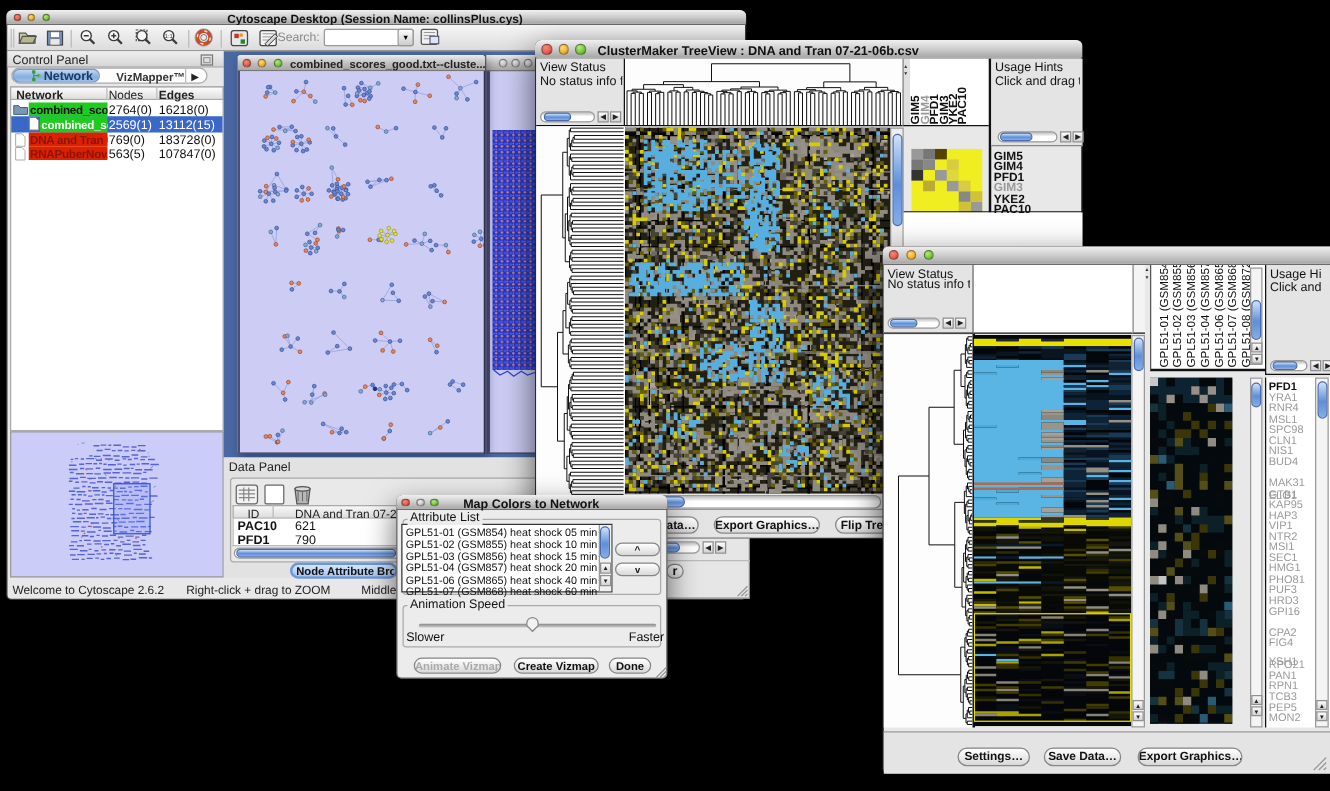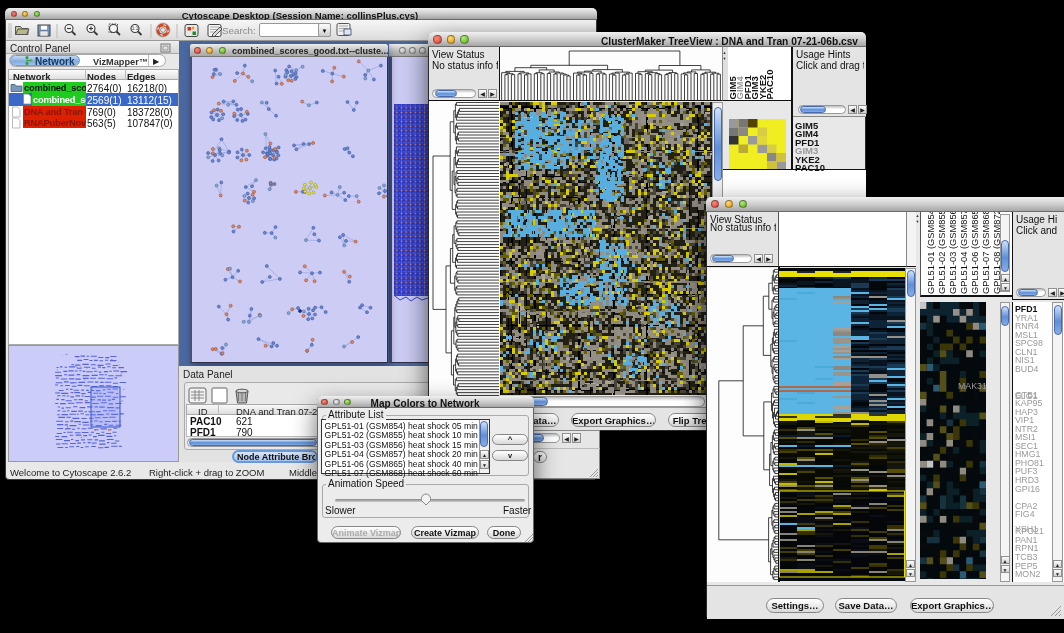--- a/index.html
+++ b/index.html
@@ -72,21 +72,21 @@
       <circle cx="7" cy="5.5" r="1.5" fill="#66bb44"></circle>
       <path d="M3 2.5v6M3 5.5h4" stroke="#3a9a3a" stroke-width="0.8"></path>
     </svg>
     <div class="a" style="left:35px;top:56px;white-space:nowrap;font-size:10px;font-weight:bold;color:#173a66">Network</div>
     <div class="a" style="left:93px;top:56.5px;white-space:nowrap;font-size:9.2px;font-weight:bold;color:#333">VizMapper™</div>
     <div class="a" style="left:148px;top:54.5px;width:1px;height:11.5px;background:#bbb"></div>
     <div class="a" style="left:153px;top:56.5px;white-space:nowrap;font-size:8px;color:#222">▶</div>
     <div class="a" style="left:8px;top:69px;width:171px;height:276px;background:#fff;border:1px solid #aaa"></div>
     <div class="a" style="left:8px;top:69px;width:171px;height:11px;background:linear-gradient(#fcfcfc,#dfdfdf);border:1px solid #aaa"></div>
     <div class="a" style="left:13px;top:70.5px;white-space:nowrap;font-size:9.5px;font-weight:bold;color:#222">Network</div>
-    <div class="a" style="left:87px;top:70.5px;white-space:nowrap;font-size:9.5px;font-weight:bold;color:#222">Nodes</div>
+    <div class="a" style="left:87px;top:70.5px;white-space:nowrap;font-size:9.5px;font-weight:normal;color:#222">Nodes</div>
     <div class="a" style="left:127px;top:70.5px;white-space:nowrap;font-size:9.5px;font-weight:bold;color:#222">Edges</div>
     <div class="a" style="left:85px;top:69px;width:1px;height:11px;background:#bbb"></div>
     <div class="a" style="left:125px;top:69px;width:1px;height:11px;background:#bbb"></div>
     <div class="a" style="left:23px;top:81.5px;width:63px;height:11px;background:#1ecc1e"></div>
     <div class="a" style="left:24px;top:83.0px;white-space:nowrap;font-size:9.3px;font-weight:bold;letter-spacing:-0.2px;color:#111;max-width:62px;overflow:hidden">combined_scores_</div>
     <div class="a" style="left:87px;top:82.5px;white-space:nowrap;font-size:10px;color:#111">2764(0)</div>
     <div class="a" style="left:127px;top:82.5px;white-space:nowrap;font-size:10px;color:#111">16218(0)</div>
     <svg width="13" height="11" style="position:absolute;left:10px;top:82.0px">
       <path d="M1 9.5V2.5h4l1 1.5h6v5.5z" fill="#7a96b8" stroke="#44607a" stroke-width="0.8"></path>
     </svg>
@@ -442,21 +442,21 @@
     <div class="a" style="left:236px;top:427px;white-space:nowrap;font-size:10px;color:#111">790</div>
     <div class="a trk" style="left:187px;top:438px;width:289px;height:9px;"></div>
     <div class="a aq" style="left:189px;top:439px;width:128px;height:7px;"></div>
     <div class="a" style="left:232px;top:450px;width:86px;height:13px;background:linear-gradient(#d8e6fa,#a8c4ee);border:2px solid #6a98dd;border-radius:7px"></div>
     <div class="a" style="left:237px;top:452px;white-space:nowrap;font-size:9px;font-weight:bold;color:#111;max-width:78px;overflow:hidden">Node Attribute Brows</div>
     <div class="a" style="left:428px;top:32px;width:438px;height:399px;background:#e8e8e8;border:1px solid #2a2a2a;border-radius:5px 5px 4px 4px;box-shadow:0 10px 26px rgba(0,0,0,.65)"></div>
     <div class="a tb" style="left:428px;top:32px;width:438px;height:15px;border-radius:5px 5px 0 0"></div>
     <div class="a" style="left:433.3px;top:35.3px;width:8.4px;height:8.4px;border-radius:50%;background:radial-gradient(circle at 35% 30%,#f88575,#ec6255 55%,#b1291e);border:0.5px solid rgba(60,60,60,.5)"></div>
     <div class="a" style="left:446.8px;top:35.3px;width:8.4px;height:8.4px;border-radius:50%;background:radial-gradient(circle at 35% 30%,#fdd97e,#f5b72e 55%,#b4821a);border:0.5px solid rgba(60,60,60,.5)"></div>
     <div class="a" style="left:460.3px;top:35.3px;width:8.4px;height:8.4px;border-radius:50%;background:radial-gradient(circle at 35% 30%,#b6e886,#7ccb3a 55%,#538c1e);border:0.5px solid rgba(60,60,60,.5)"></div>
-    <div class="a" style="left:478px;top:35.5px;white-space:nowrap;width:380px;font-size:10.2px;font-weight:bold;color:#111;text-align:right">ClusterMaker TreeView : DNA and Tran 07-21-06b.csv</div>
+    <div class="a" style="left:478px;top:35.5px;white-space:nowrap;width:380px;font-size:10.2px;font-weight:bold;color:#111;text-align:left">ClusterMaker TreeView : DNA and Tran 07-21-06b.csv</div>
     <div class="a" style="left:429px;top:47px;width:71px;height:54px;background:#e4e4e4;border-right:1.5px solid #111;border-bottom:1.5px solid #111"></div>
     <div class="a" style="left:432px;top:49px;white-space:nowrap;font-size:10px;color:#111">View Status</div>
     <div class="a" style="left:432px;top:59.5px;white-space:nowrap;font-size:10px;color:#111;max-width:66px;overflow:hidden">No status info f</div>
     <div class="a trk" style="left:432px;top:89px;width:44px;height:9px"></div>
     <div class="a aq" style="left:435px;top:90px;width:22px;height:7px"></div>
     <div class="a sq" style="left:478px;top:89px;width:9px;height:9px;font-size:6px;line-height:9px;text-align:center">◀</div>
     <div class="a sq" style="left:488px;top:89px;width:9px;height:9px;font-size:6px;line-height:9px;text-align:center">▶</div>
     <div class="a" style="left:500px;top:47px;width:222px;height:54px;background:#fdfdfd;border-bottom:1.5px solid #111"></div>
     <svg width="222" height="54" style="position:absolute;left:500px;top:47px">
       <path d="M4.9 27.7V53.0M8.2 27.7V53.0M4.9 27.7H8.2M11.4 27.7V53.0M14.7 27.7V53.0M11.4 27.7H14.7M6.5 26.7V27.7M13.1 26.7V27.7M6.5 26.7H13.1M1.6 25.7V53.0M9.8 25.7V26.7M1.6 25.7H9.8M18.0 26.9V53.0M21.2 26.9V53.0M18.0 26.9H21.2M24.5 27.9V53.0M27.8 27.9V53.0M24.5 27.9H27.8M26.1 26.9V27.9M31.0 26.9V53.0M26.1 26.9H31.0M19.6 25.9V26.9M28.6 25.9V26.9M19.6 25.9H28.6M5.7 24.4V25.7M24.1 24.4V25.9M5.7 24.4H24.1M34.3 26.7V53.0M37.5 26.7V53.0M34.3 26.7H37.5M40.8 26.7V53.0M44.1 26.7V53.0M40.8 26.7H44.1M35.9 25.7V26.7M42.4 25.7V26.7M35.9 25.7H42.4M47.3 26.5V53.0M50.6 26.5V53.0M47.3 26.5H50.6M53.9 27.0V53.0M57.1 27.0V53.0M53.9 27.0H57.1M66.9 29.0V53.0M70.2 29.0V53.0M66.9 29.0H70.2M63.7 28.0V53.0M68.6 28.0V29.0M63.7 28.0H68.6M60.4 27.0V53.0M66.1 27.0V28.0M60.4 27.0H66.1M55.5 26.0V27.0M63.3 26.0V27.0M55.5 26.0H63.3M49.0 25.0V26.5M59.4 25.0V26.0M49.0 25.0H59.4M39.2 22.9V25.7M54.2 22.9V25.0M39.2 22.9H54.2M14.9 20.7V24.4M46.7 20.7V22.9M14.9 20.7H46.7M76.7 28.1V53.0M80.0 28.1V53.0M76.7 28.1H80.0M83.2 28.1V53.0M86.5 28.1V53.0M83.2 28.1H86.5M78.4 27.1V28.1M84.9 27.1V28.1M78.4 27.1H84.9M73.5 26.1V53.0M81.6 26.1V27.1M73.5 26.1H81.6M89.8 26.3V53.0M93.0 26.3V53.0M89.8 26.3H93.0M77.5 25.1V26.1M91.4 25.1V26.3M77.5 25.1H91.4M96.3 27.1V53.0M99.6 27.1V53.0M96.3 27.1H99.6M102.8 27.1V53.0M106.1 27.1V53.0M102.8 27.1H106.1M97.9 26.1V27.1M104.5 26.1V27.1M97.9 26.1H104.5M84.5 24.1V25.1M101.2 24.1V26.1M84.5 24.1H101.2M112.6 28.1V53.0M115.9 28.1V53.0M112.6 28.1H115.9M109.4 27.1V53.0M114.3 27.1V28.1M109.4 27.1H114.3M111.8 26.1V27.1M119.2 26.1V53.0M111.8 26.1H119.2M122.4 28.1V53.0M125.7 28.1V53.0M122.4 28.1H125.7M124.1 27.1V28.1M129.0 27.1V53.0M124.1 27.1H129.0M126.5 26.1V27.1M132.2 26.1V53.0M126.5 26.1H132.2M115.5 25.1V26.1M129.4 25.1V26.1M115.5 25.1H129.4M92.8 22.6V24.1M122.4 22.6V25.1M92.8 22.6H122.4M30.8 18.3V20.7M107.6 18.3V22.6M30.8 18.3H107.6M138.8 27.3V53.0M142.0 27.3V53.0M138.8 27.3H142.0M135.5 26.3V53.0M140.4 26.3V27.3M135.5 26.3H140.4M148.5 27.7V53.0M151.8 27.7V53.0M148.5 27.7H151.8M145.3 26.7V53.0M150.2 26.7V27.7M145.3 26.7H150.2M158.3 27.7V53.0M161.6 27.7V53.0M158.3 27.7H161.6M155.1 26.7V53.0M160.0 26.7V27.7M155.1 26.7H160.0M147.7 25.7V26.7M157.5 25.7V26.7M147.7 25.7H157.5M137.9 24.7V26.3M152.6 24.7V25.7M137.9 24.7H152.6M164.9 27.6V53.0M168.1 27.6V53.0M164.9 27.6H168.1M166.5 26.6V27.6M171.4 26.6V53.0M166.5 26.6H171.4M174.7 26.6V53.0M177.9 26.6V53.0M174.7 26.6H177.9M168.9 25.6V26.6M176.3 25.6V26.6M168.9 25.6H176.3M145.3 23.1V24.7M172.6 23.1V25.6M145.3 23.1H172.6M184.5 27.9V53.0M187.7 27.9V53.0M184.5 27.9H187.7M181.2 26.9V53.0M186.1 26.9V27.9M181.2 26.9H186.1M183.6 25.9V26.9M191.0 25.9V53.0M183.6 25.9H191.0M194.2 26.5V53.0M197.5 26.5V53.0M194.2 26.5H197.5M187.3 24.9V25.9M195.9 24.9V26.5M187.3 24.9H195.9M200.8 27.3V53.0M204.0 27.3V53.0M200.8 27.3H204.0M202.4 26.3V27.3M207.3 26.3V53.0M202.4 26.3H207.3M210.6 27.2V53.0M213.8 27.2V53.0M210.6 27.2H213.8M217.1 27.2V53.0M220.4 27.2V53.0M217.1 27.2H220.4M212.2 26.2V27.2M218.7 26.2V27.2M212.2 26.2H218.7M204.9 25.2V26.3M215.5 25.2V26.2M204.9 25.2H215.5M191.6 22.9V24.9M210.2 22.9V25.2M191.6 22.9H210.2M159.0 18.5V23.1M200.9 18.5V22.9M159.0 18.5H200.9M69.2 4.0V18.3M179.9 4.0V18.5M69.2 4.0H179.9" stroke="#111" stroke-width="0.8" fill="none"></path>
@@ -1139,21 +1139,21 @@
     <div class="a" style="left:1012px;top:302px;width:52px;height:280px;background:#fff;border-left:1.5px solid #111"></div>
     <div class="a" style="left:1015px;top:304.0px;white-space:nowrap;font-size:8.8px;font-weight:bold;color:#111">PFD1</div>
     <div class="a" style="left:1015px;top:312.55px;white-space:nowrap;font-size:8.8px;font-weight:normal;color:#999">YRA1</div>
     <div class="a" style="left:1015px;top:321.1px;white-space:nowrap;font-size:8.8px;font-weight:normal;color:#999">RNR4</div>
     <div class="a" style="left:1015px;top:329.65px;white-space:nowrap;font-size:8.8px;font-weight:normal;color:#999">MSL1</div>
     <div class="a" style="left:1015px;top:338.2px;white-space:nowrap;font-size:8.8px;font-weight:normal;color:#999">SPC98</div>
     <div class="a" style="left:1015px;top:346.75px;white-space:nowrap;font-size:8.8px;font-weight:normal;color:#999">CLN1</div>
     <div class="a" style="left:1015px;top:355.3px;white-space:nowrap;font-size:8.8px;font-weight:normal;color:#999">NIS1</div>
     <div class="a" style="left:1015px;top:363.85px;white-space:nowrap;font-size:8.8px;font-weight:normal;color:#999">BUD4</div>
     <div class="a" style="left:1015px;top:391px;white-space:nowrap;font-size:8.8px;font-weight:normal;color:#999">ELG1</div>
-    <div class="a" style="left:958px;top:380.95px;white-space:nowrap;font-size:8.8px;font-weight:normal;color:#999">MAK31</div>
+    <div class="a" style="left:1015px;top:380.95px;white-space:nowrap;font-size:8.8px;font-weight:normal;color:#999">MAK31</div>
     <div class="a" style="left:1015px;top:389.5px;white-space:nowrap;font-size:8.8px;font-weight:normal;color:#999">GTB1</div>
     <div class="a" style="left:1015px;top:398.05px;white-space:nowrap;font-size:8.8px;font-weight:normal;color:#999">KAP95</div>
     <div class="a" style="left:1015px;top:406.6px;white-space:nowrap;font-size:8.8px;font-weight:normal;color:#999">HAP3</div>
     <div class="a" style="left:1015px;top:415.15px;white-space:nowrap;font-size:8.8px;font-weight:normal;color:#999">VIP1</div>
     <div class="a" style="left:1015px;top:423.70000000000005px;white-space:nowrap;font-size:8.8px;font-weight:normal;color:#999">NTR2</div>
     <div class="a" style="left:1015px;top:432.25px;white-space:nowrap;font-size:8.8px;font-weight:normal;color:#999">MSI1</div>
     <div class="a" style="left:1015px;top:440.8px;white-space:nowrap;font-size:8.8px;font-weight:normal;color:#999">SEC1</div>
     <div class="a" style="left:1015px;top:449.35px;white-space:nowrap;font-size:8.8px;font-weight:normal;color:#999">HMG1</div>
     <div class="a" style="left:1015px;top:457.9px;white-space:nowrap;font-size:8.8px;font-weight:normal;color:#999">PHO81</div>
     <div class="a" style="left:1015px;top:466.45000000000005px;white-space:nowrap;font-size:8.8px;font-weight:normal;color:#999">PUF3</div>

